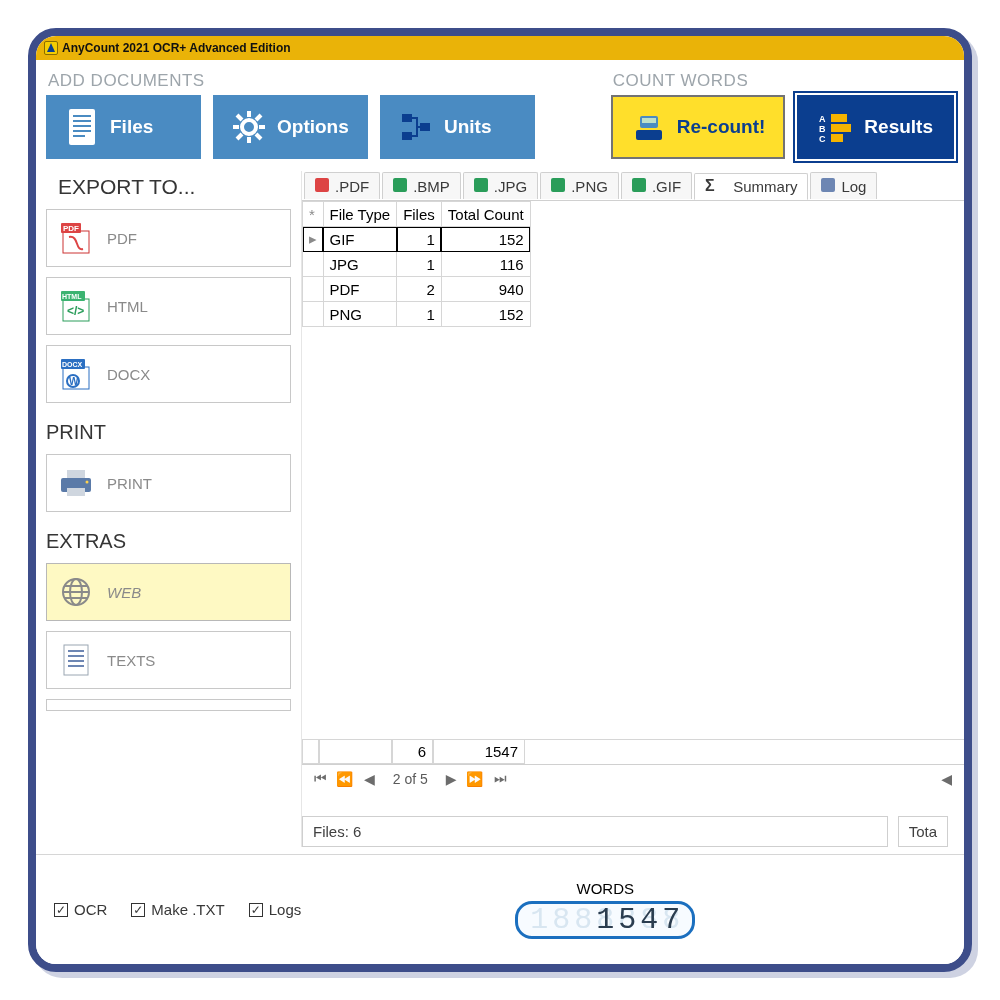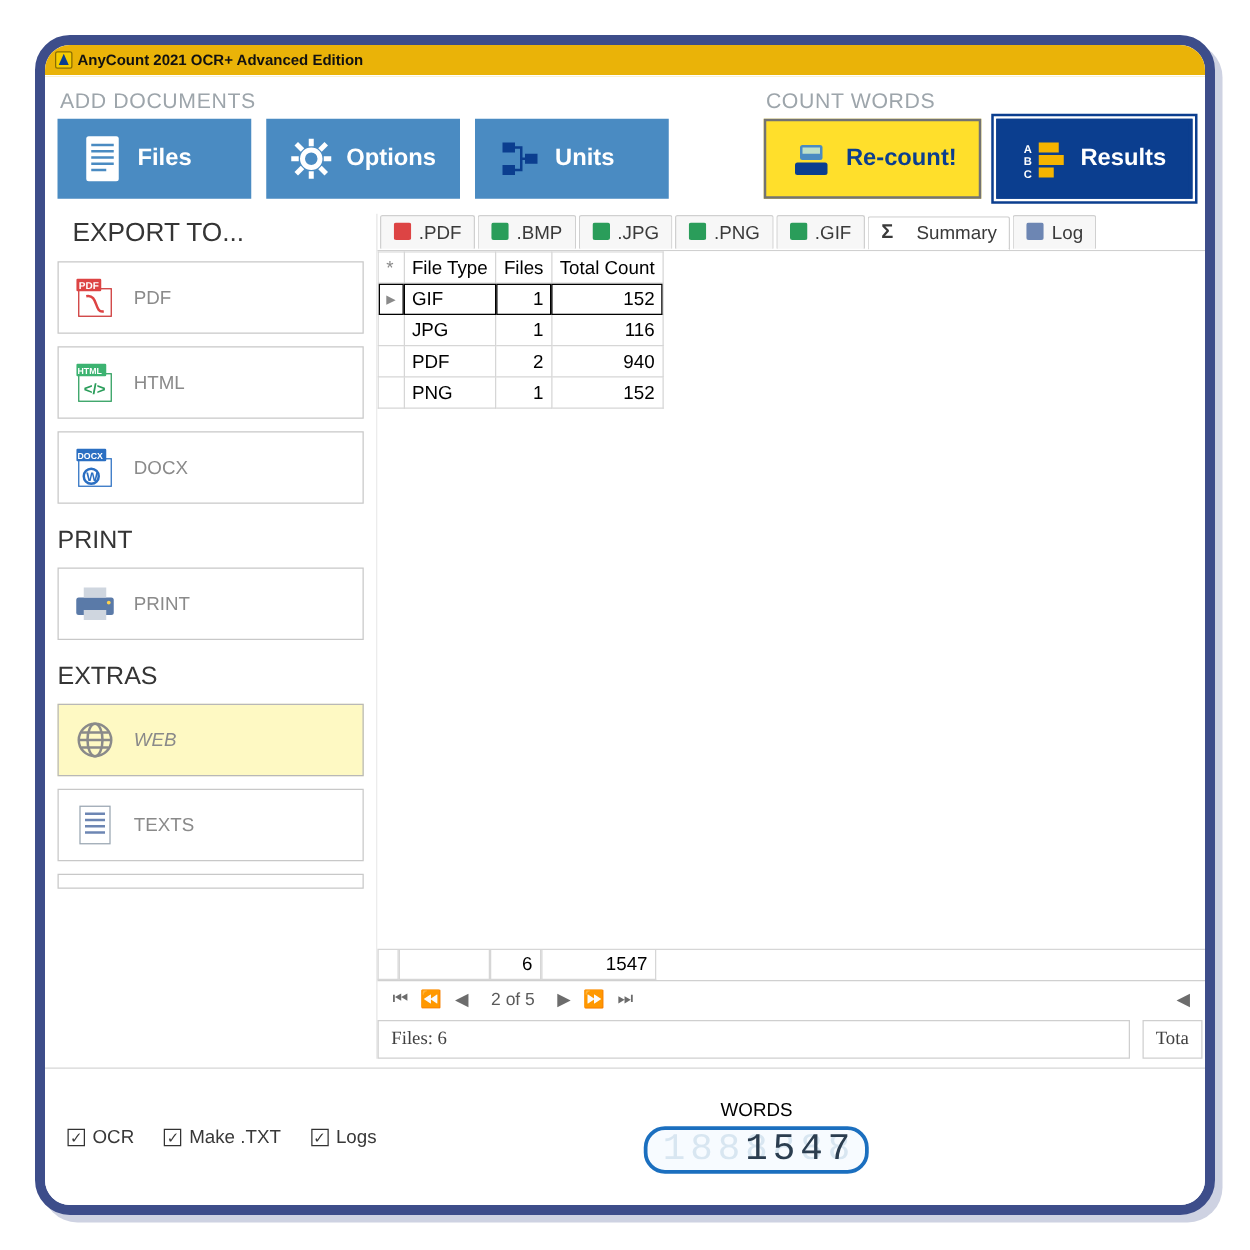--- a/index.html
+++ b/index.html
@@ -413,21 +413,21 @@
         <span class="pgbtn">⏪</span>
         <span class="pgbtn">◀</span>
         <span class="pgtext">2 of 5</span>
         <span class="pgbtn">▶</span>
         <span class="pgbtn">⏩</span>
         <span class="pgbtn">⏭</span>
         <span style="flex:1"></span>
         <span class="pgbtn">◀</span>
       </div>
 
-      <div class="statusbar" style="margin:4px 0 0 0; padding:0 2px 0 0;font-family:Liberation Serif, serif;">
+      <div class="statusbar" style="margin:24px 0 0 0; padding:0 16px 0 0;">
         <div class="statusbox">Files: 6</div>
         <div class="statusbox small">Tota</div>
       </div>
     </div>
   </div>
 
   <div class="bottom">
     <div class="bottom-inner">
       <label class="chk">
           <span class="box">✓</span>

